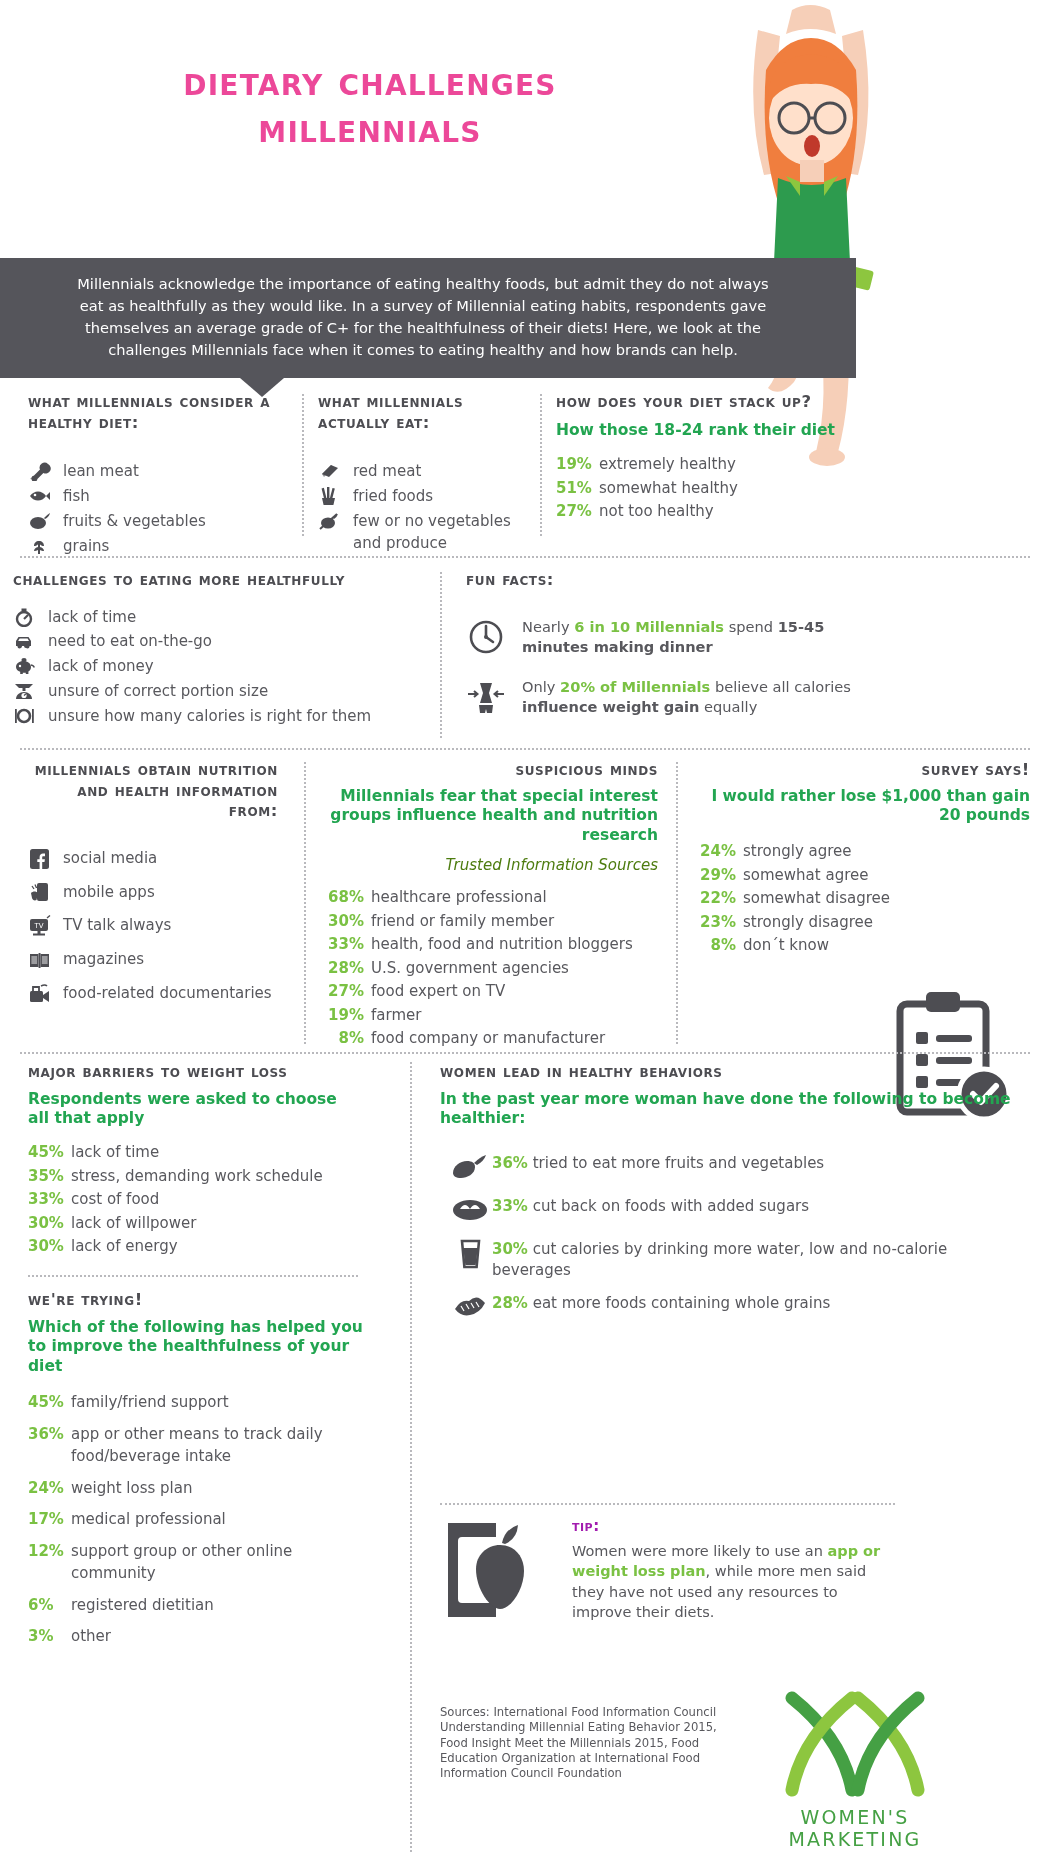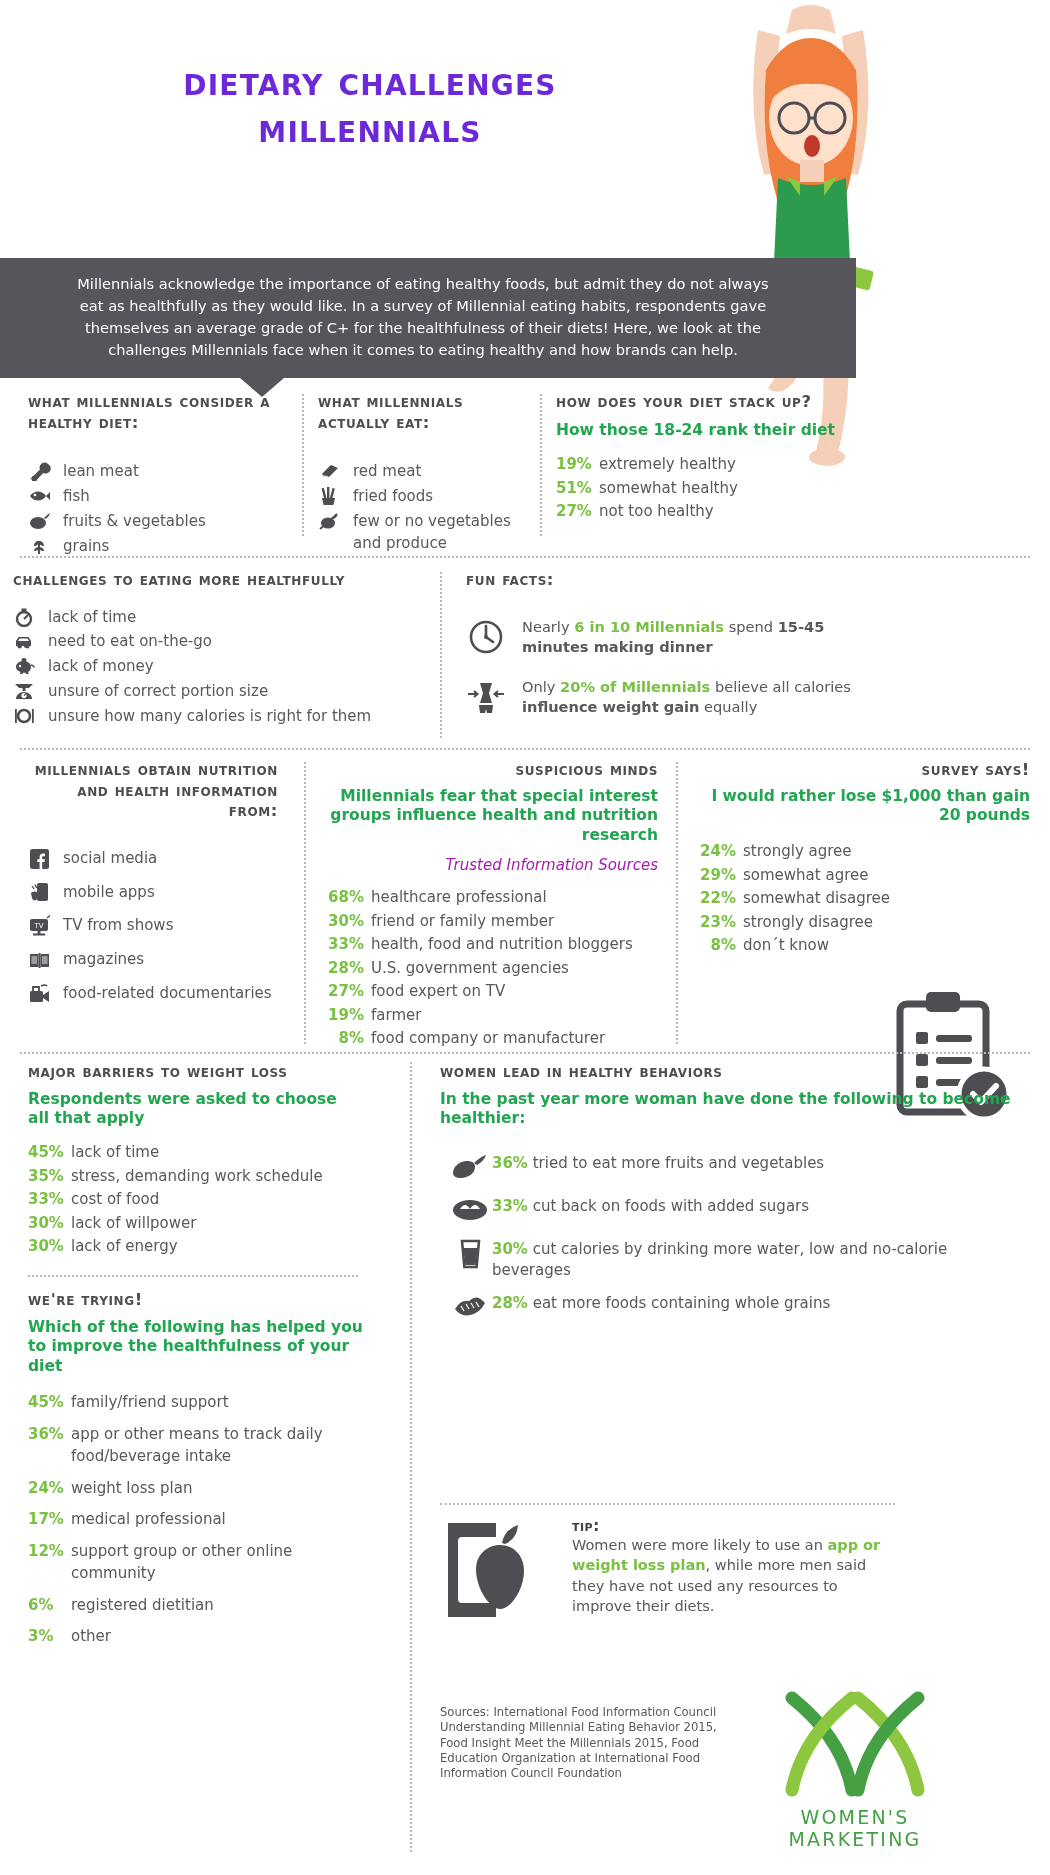--- a/index.html
+++ b/index.html
@@ -16,21 +16,21 @@
   
   .hero { position: relative; height: 258px; }
   .title {
     position: absolute; left: 20px; top: 58px; width: 700px;
     text-align: center;
     font-family: "DejaVu Sans", "Liberation Sans", sans-serif;
     font-weight: bold;
     font-size: 40px;
     line-height: 1.18;
     letter-spacing: 1.2px;
-    color: #6d28d9;
+    color: #ec4899;
     font-variant: small-caps;
     text-transform: lowercase;
   }
   .title span { display: block; }
   .t1 { }
   .t2 { }
   .t3 { }
 
   .intro {
     position: absolute; left: 0; top: 258px; width: 856px; height: 120px;
@@ -52,21 +52,21 @@
   .sec-head {
     font-weight: bold; font-size: 16.5px; letter-spacing: .6px;
     color: #4d4d52; font-variant: small-caps; text-transform: lowercase;
     line-height: 1.25;
   }
   .sub-green {
     color: #22a551; font-weight: bold; font-size: 15.5px; line-height: 1.28;
   }
   .lime { color: #7ac143; font-weight: bold; }
   .bold { font-weight: bold; }
-  .ital { font-style: italic; color: #a21caf; font-size: 15px; }
+  .ital { font-style: italic; color: #4d7c0f; font-size: 15px; }
 
   .hdot { border-top: 2px dotted #b9b9bd; }
   .vdot { border-left: 2px dotted #b9b9bd; }
 
   ul { list-style: none; }
   .icon-list li {
     display: flex; align-items: flex-start; gap: 11px;
     font-size: 15px; line-height: 1.45; margin-bottom: 3px; color: #58585d;
   }
   .ico { width: 24px; min-width: 24px; height: 20px; display: inline-block;
@@ -116,22 +116,22 @@
 
   .rule5 { position: absolute; left: 28px; top: 1275px; width: 330px; }
   .rule6 { position: absolute; left: 440px; top: 1503px; width: 455px; }
 
   .wl-item { display: flex; align-items: flex-start; margin-bottom: 13px; }
   .wl-item .wico { width: 42px; min-width: 42px; color: #4d4d52; }
   .wl-item .wtxt { font-size: 15px; line-height: 1.35; color: #58585d; }
 
   .tip-wrap { display: flex; gap: 22px; align-items: flex-start; }
   .tip-head { font-weight: bold; font-size: 15px; letter-spacing: .5px;
-              color: #404040; font-variant: small-caps; text-transform: lowercase;
-              margin-bottom: 0; }
+              color: #a21caf; font-variant: small-caps; text-transform: lowercase;
+              margin-bottom: 6px; }
   .tip-body { font-size: 14.5px; line-height: 1.4; color: #58585d; }
 
   .sources { position: absolute; left: 440px; top: 1705px; width: 290px;
              font-size: 11.6px; line-height: 1.32; color: #58585d; }
 
   .logo { position: absolute; left: 735px; top: 1690px; width: 240px; text-align: center; }
   .logo-text { font-size: 19px; letter-spacing: 2.2px; color: #45a044;
                margin-top: 4px; }
 
   
@@ -427,21 +427,21 @@
         <li>
           <span class="ico">
             <svg width="24" height="22" viewBox="0 0 24 22">
                 <rect x="2" y="4" width="18" height="12" rx="2" fill="#4d4d52"></rect>
                 <text x="11" y="13" font-size="7" fill="#fff" text-anchor="middle" font-family="DejaVu Sans">TV</text>
                 <rect x="9.5" y="16" width="3" height="3" fill="#4d4d52"></rect>
                 <rect x="5" y="18.5" width="12" height="2" fill="#4d4d52"></rect>
                 <path d="M19 3l3-2.5" stroke="#4d4d52" stroke-width="1.4"></path>
               </svg>
           </span>
-          <span>TV from shows</span>
+          <span>TV talk always</span>
         </li>
         <li>
           <span class="ico">
             <svg width="24" height="22" viewBox="0 0 24 22">
                 <path d="M2 5h8.5v13H2zM12.5 5H21v13h-8.5z" fill="#4d4d52"></path>
                 <g stroke="#fff" stroke-width=".9">
                   <path d="M3.4 8h5.7M3.4 10h5.7M3.4 12h5.7M3.4 14h5.7M13.9 8h5.7M13.9 10h5.7M13.9 12h5.7M13.9 14h5.7"></path>
                 </g>
                 <rect x="10.6" y="4" width="1.9" height="15" fill="#4d4d52"></rect>
               </svg>

